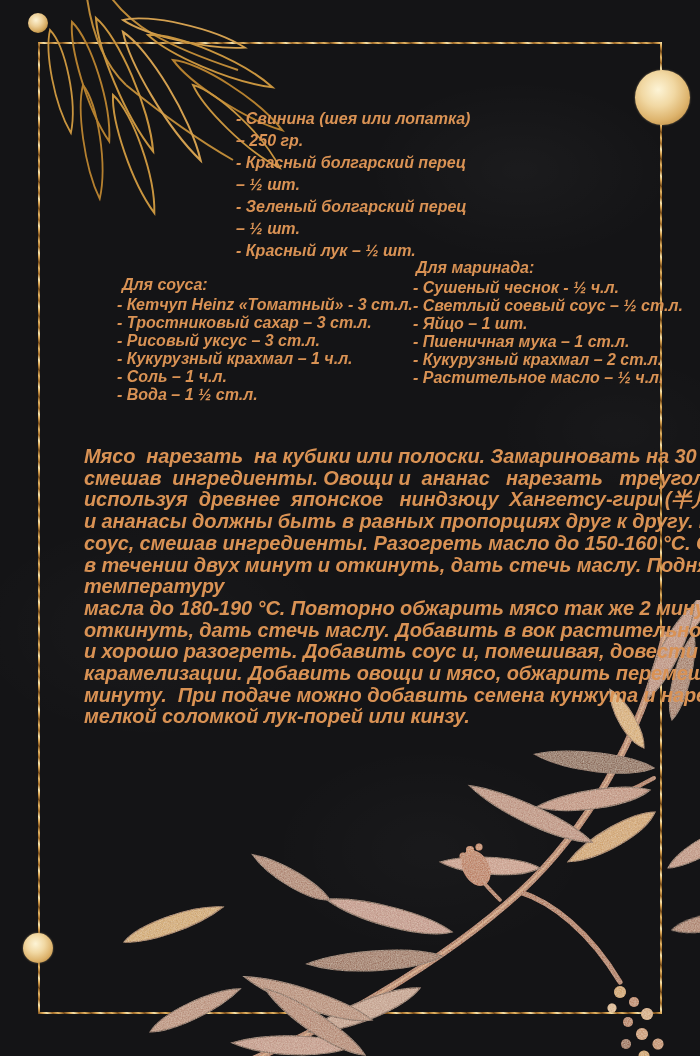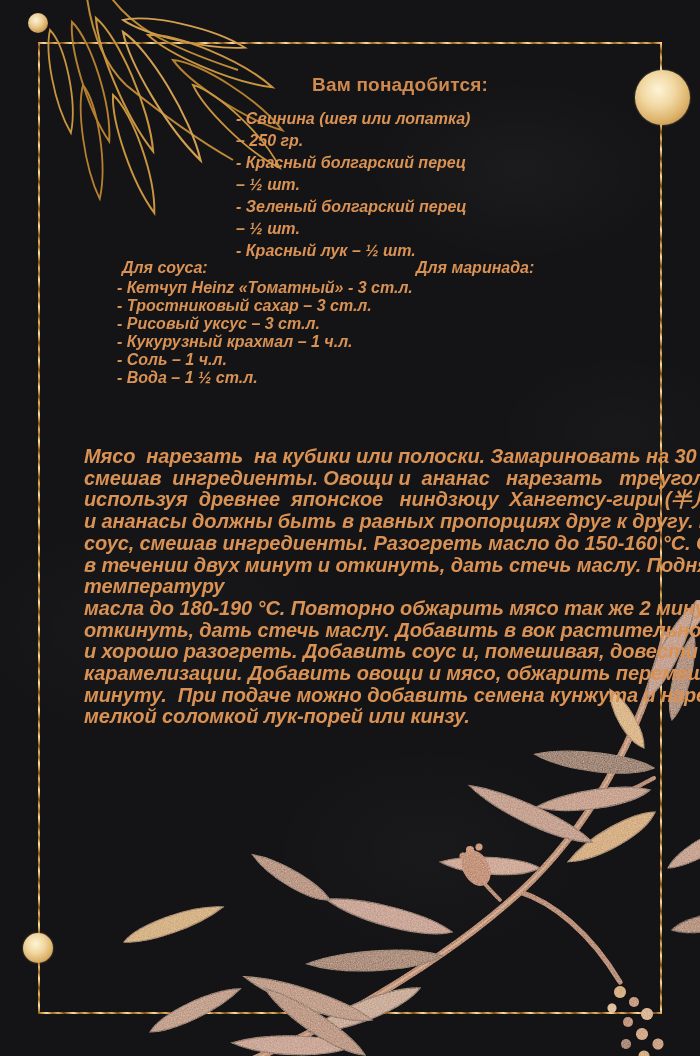--- a/index.html
+++ b/index.html
@@ -30,21 +30,21 @@
   .txt{position:absolute;color:#d99254;font-style:italic;font-weight:700;white-space:pre;}
   .title{
     position:absolute;left:312px;top:74px;margin:0;
     font-size:19px;font-weight:700;font-style:normal;color:#d0894e;letter-spacing:0.2px;white-space:pre;
   }
   .main-ing{left:236px;top:108px;font-size:16px;line-height:22px;}
   .col-head{position:static;color:#d99254;font-style:italic;font-weight:700;font-size:16px;line-height:22px;white-space:pre;}
   .col{position:absolute;top:257px;}
   .col .items{font-size:16px;line-height:18px;color:#d99254;font-style:italic;font-weight:700;white-space:pre;}
   .sauce{left:117px;}
-  .sauce .col-head{padding-left:5px;}
+  .sauce .col-head{padding-left:5px;margin-top:17px;}
   .marinade{left:413px;}
   .marinade .col-head{padding-left:3px;}
   .instructions{left:84px;top:446px;font-size:20px;line-height:21.7px;letter-spacing:-0.1px;}
 </style>
 </head>
 <body>
 
 <div class="canvas">
 
   <div class="frame"></div>
@@ -142,21 +142,20 @@
         <circle cx="508" cy="422" r="5" fill="#b5714b"></circle>
         <circle cx="522" cy="434" r="6" fill="#d39a6a"></circle>
         <circle cx="538" cy="444" r="5.5" fill="#c78a5e"></circle>
         <circle cx="506" cy="444" r="5" fill="#8a4f35"></circle>
         <circle cx="524" cy="456" r="5.5" fill="#d9a65c"></circle>
         <circle cx="492" cy="408" r="4.5" fill="#e8c193"></circle>
       </g>
     </g>
   </svg>
 
-  <h1 class="title">Вам понадобится:</h1>
 
   <div class="txt main-ing">- Свинина (шея или лопатка)
 – 250 гр.
 - Красный болгарский перец
 – ½ шт.
 - Зеленый болгарский перец
 – ½ шт.
 - Красный лук – ½ шт.</div>
 
   <div class="col sauce">
@@ -164,20 +163,26 @@
     <div class="items">- Кетчуп Heinz «Томатный» - 3 ст.л.
 - Тростниковый сахар – 3 ст.л.
 - Рисовый уксус – 3 ст.л.
 - Кукурузный крахмал – 1 ч.л.
 - Соль – 1 ч.л.
 - Вода – 1 ½ ст.л.</div>
   </div>
 
   <div class="col marinade">
     <div class="col-head">Для маринада:</div>
+    <div class="items">- Сушеный чеснок - ½ ч.л.
+- Светлый соевый соус – ½ ст.л.
+- Яйцо – 1 шт.
+- Пшеничная мука – 1 ст.л.
+- Кукурузный крахмал – 2 ст.л.
+- Растительное масло – ½ ч.л.</div>
   </div>
 
   <div class="txt instructions">Мясо  нарезать  на кубики или полоски. Замариновать на 30 минут,
 смешав  ингредиенты. Овощи и  ананас   нарезать   треугольникам,
 используя  древнее  японское   ниндзюцу  Хангетсу-гири (半月切り). Овощи
 и ананасы должны быть в равных пропорциях друг к другу. Приготовить
 соус, смешав ингредиенты. Разогреть масло до 150-160 °C. Обжарить мясо
 в течении двух минут и откинуть, дать стечь маслу. Поднять
 температуру
 масла до 180-190 °C. Повторно обжарить мясо так же 2 минуты. Снова

